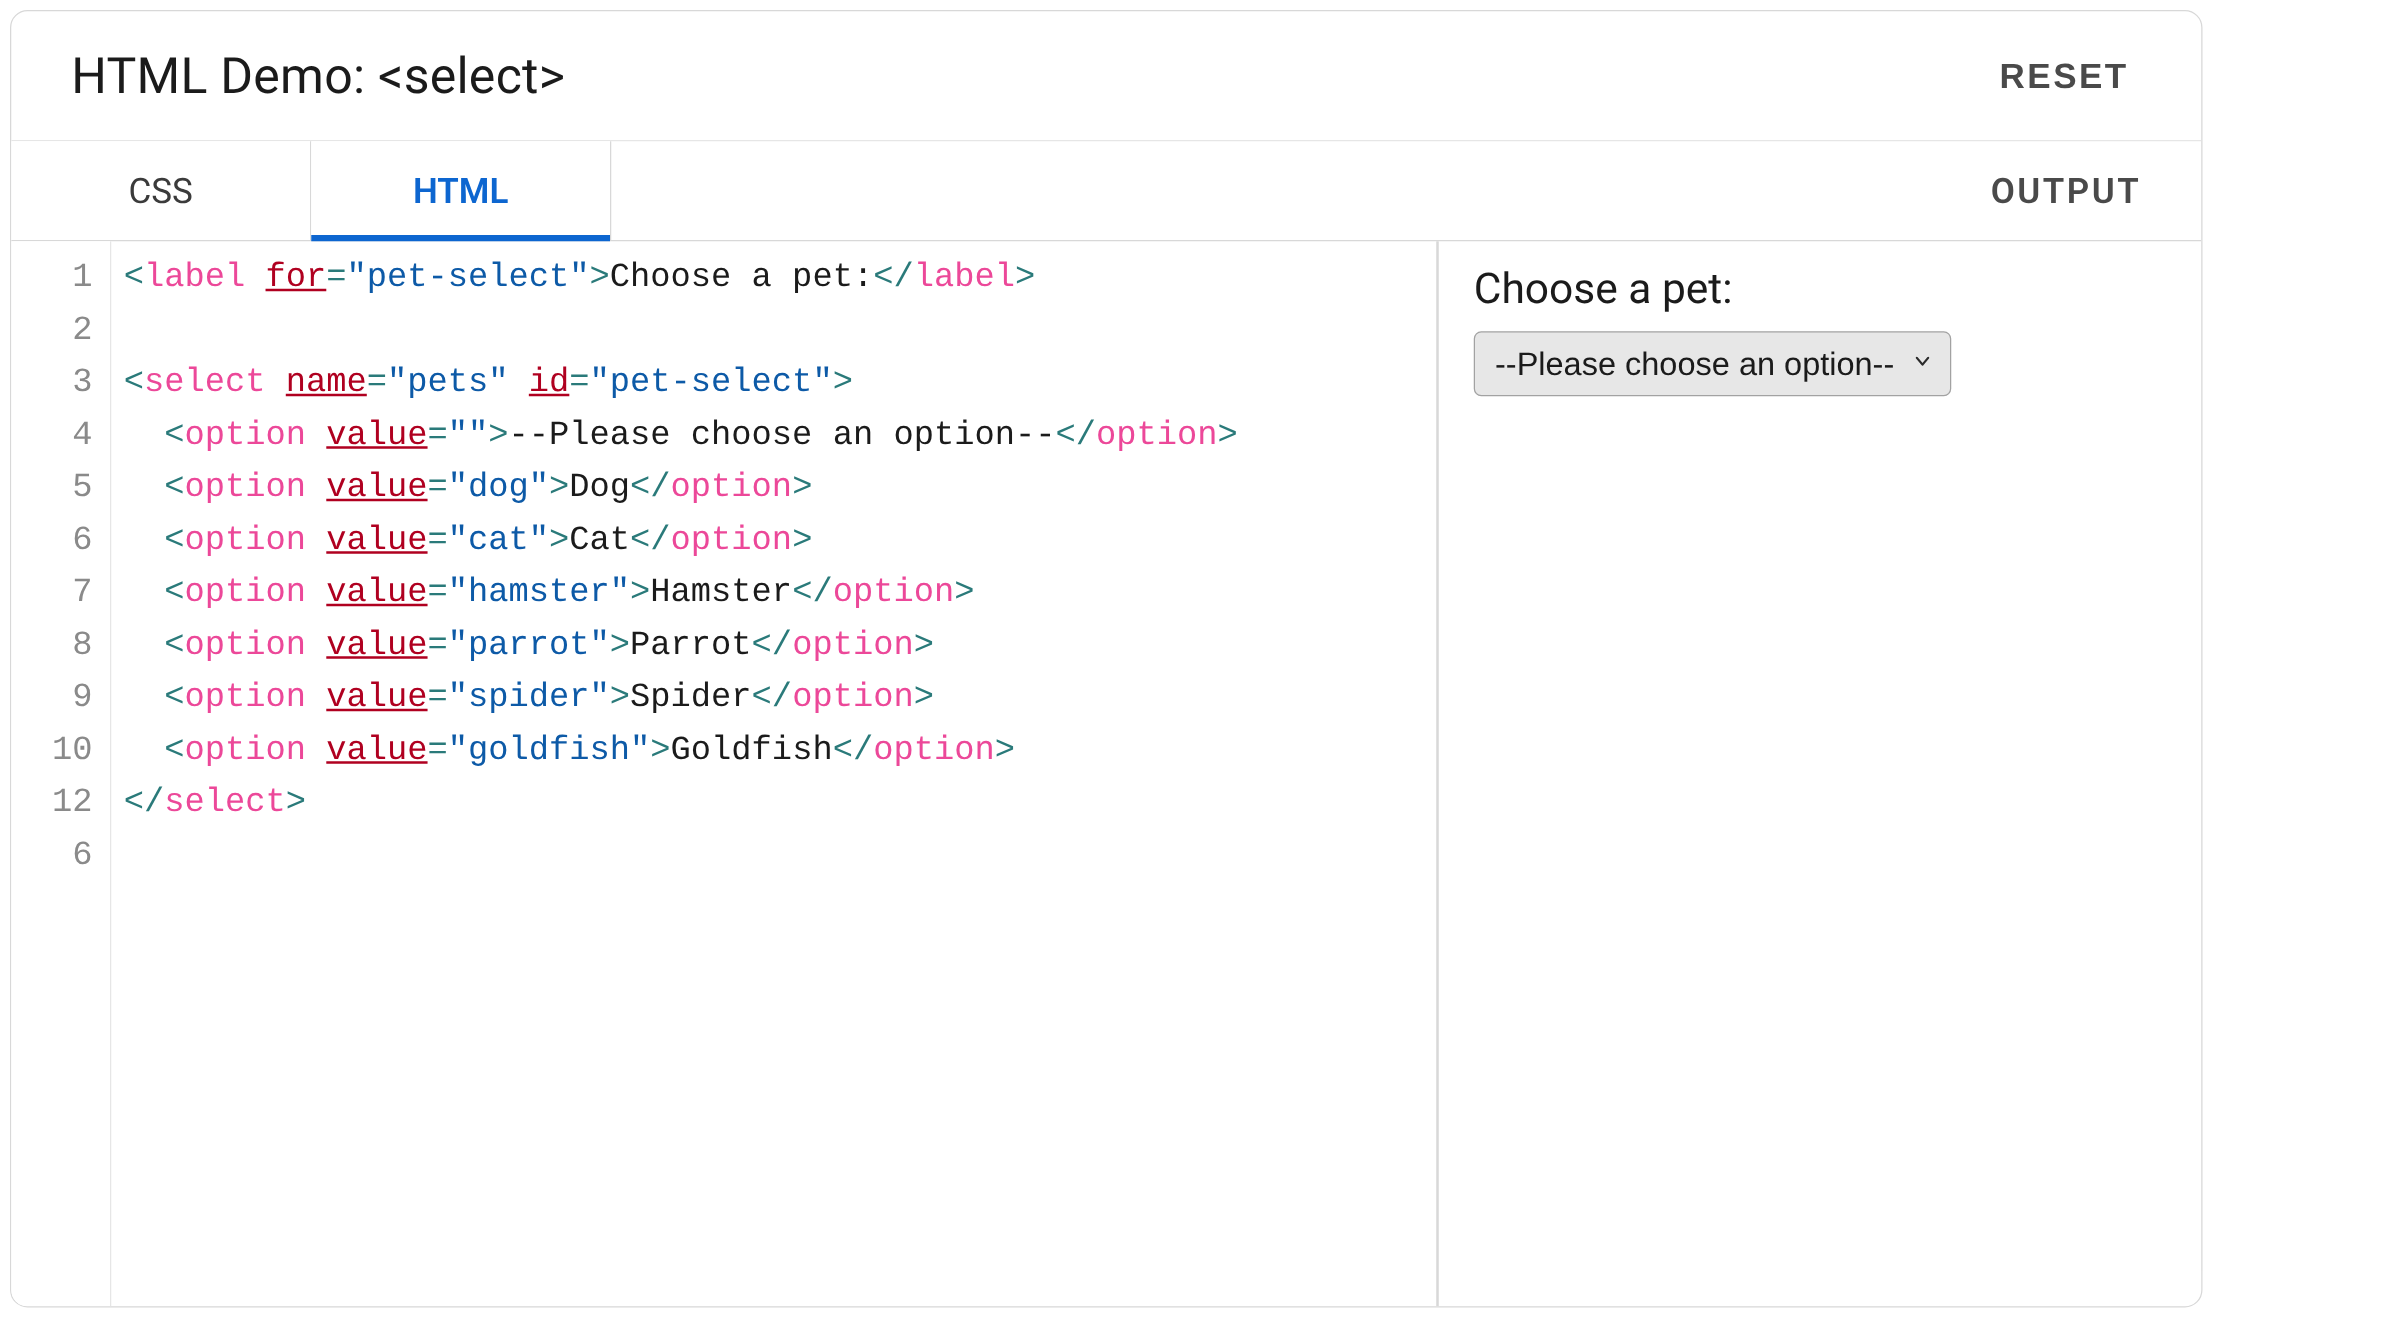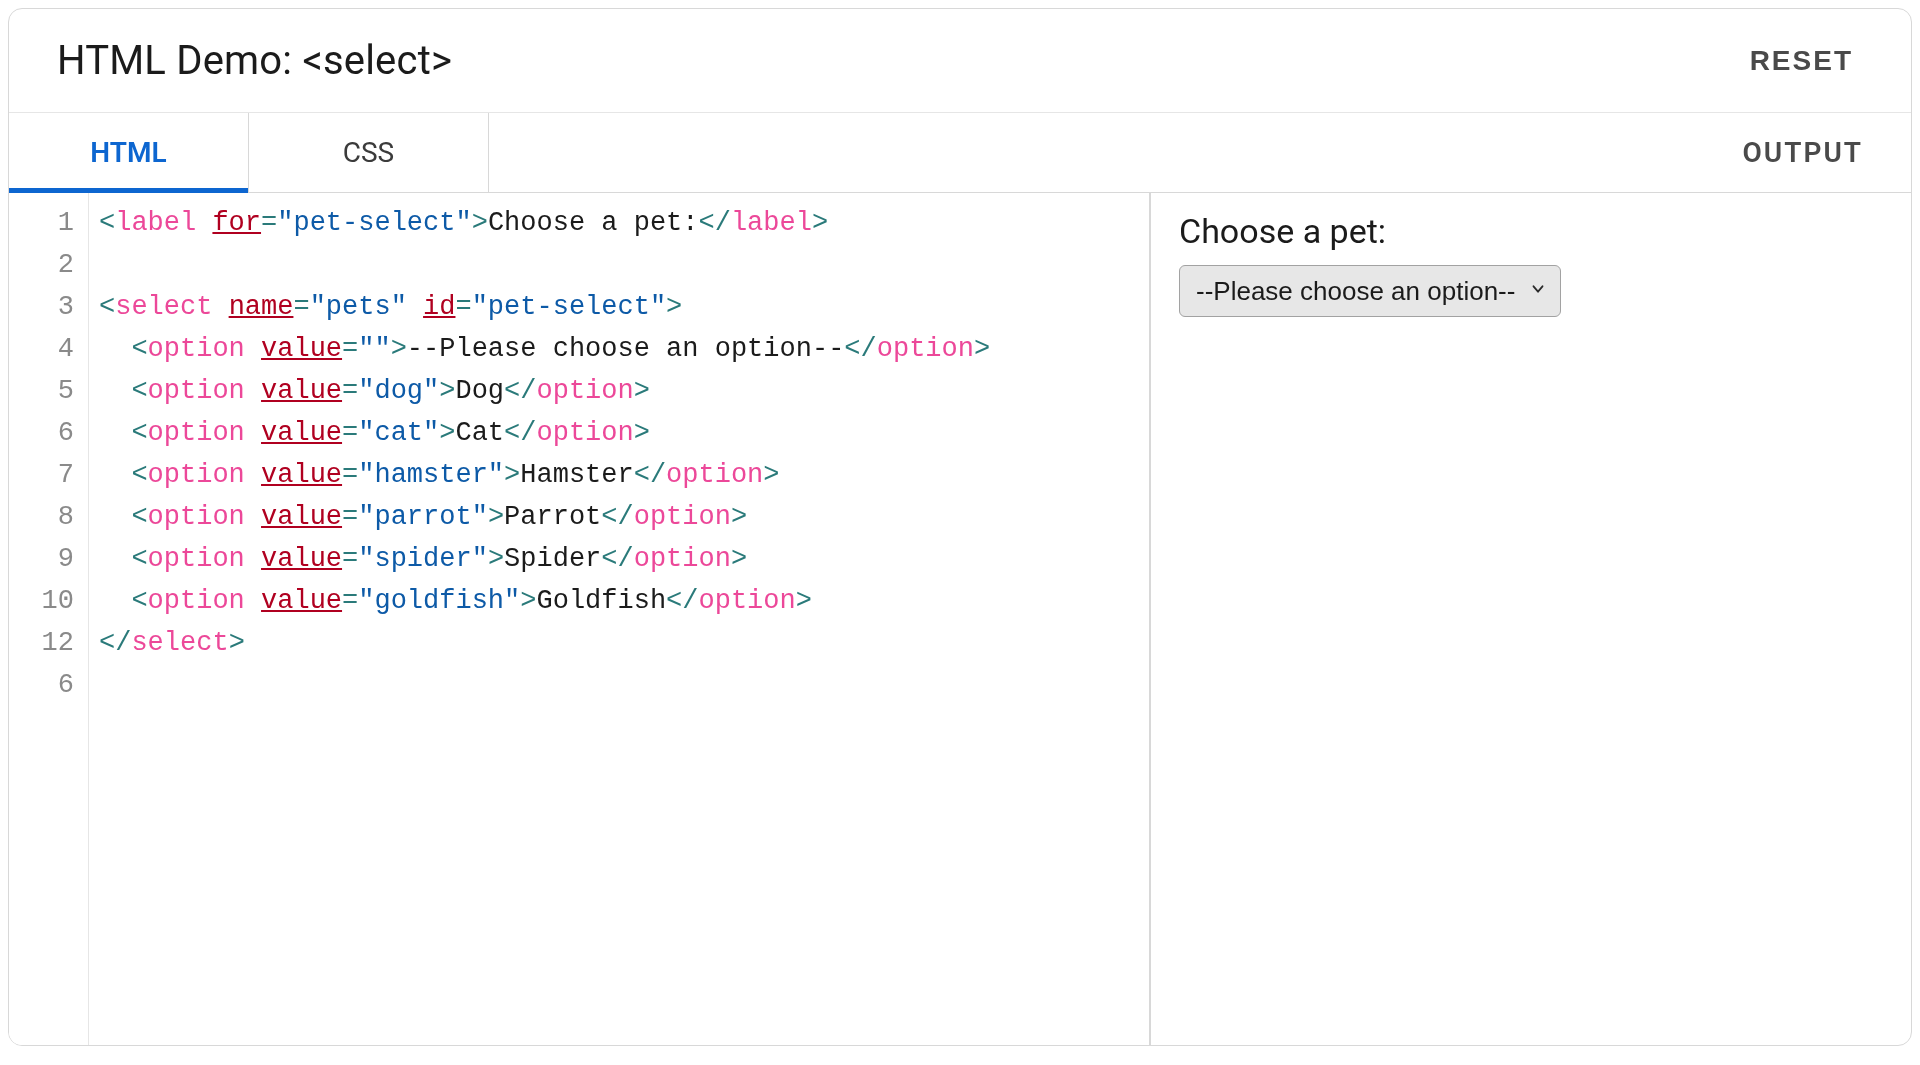--- a/index.html
+++ b/index.html
@@ -11,21 +11,21 @@
     background: #ffffff;
     font-family: -apple-system, BlinkMacSystemFont, "Segoe UI", Roboto, Helvetica, Arial, sans-serif;
     color: #1b1b1b;
   }
   .stage {
     width: 1920px;
     height: 1065px;
     padding: 8px 8px 0 8px;
   }
   .demo-card {
-    width: 1904px;
+    width: 1754px;
     border: 1px solid #d8d8d8;
     border-radius: 14px;
     background: #fff;
     overflow: hidden;
   }
   
   .demo-header {
     display: flex;
     align-items: center;
     justify-content: space-between;
@@ -165,22 +165,22 @@
 
 <div class="stage">
   <div class="demo-card">
 
     <div class="demo-header">
       <div class="demo-title">HTML Demo: &lt;select&gt;</div>
       <button class="reset-btn">RESET</button>
     </div>
 
     <div class="tabs-row">
+      <div class="tab">CSS</div>
       <div class="tab active">HTML</div>
-      <div class="tab">CSS</div>
       <div class="tabs-spacer"></div>
       <div class="output-label">OUTPUT</div>
     </div>
 
     <div class="demo-body">
 
       <div class="editor-pane">
         <div class="gutter" id="gutter">
             <div>1</div>
             <div>2</div>

